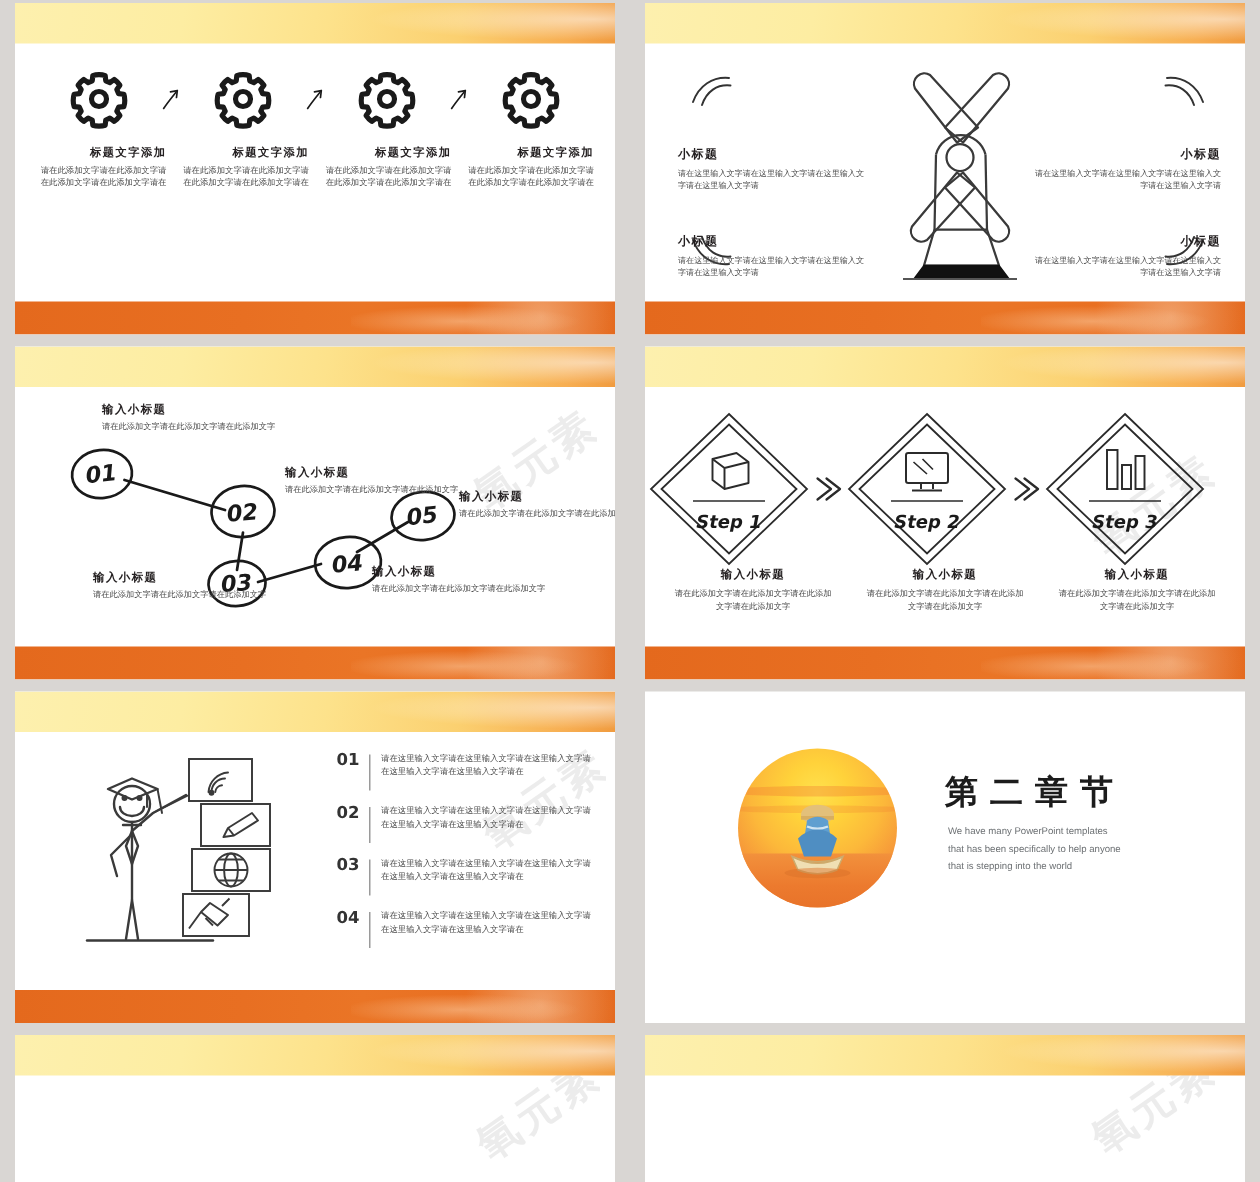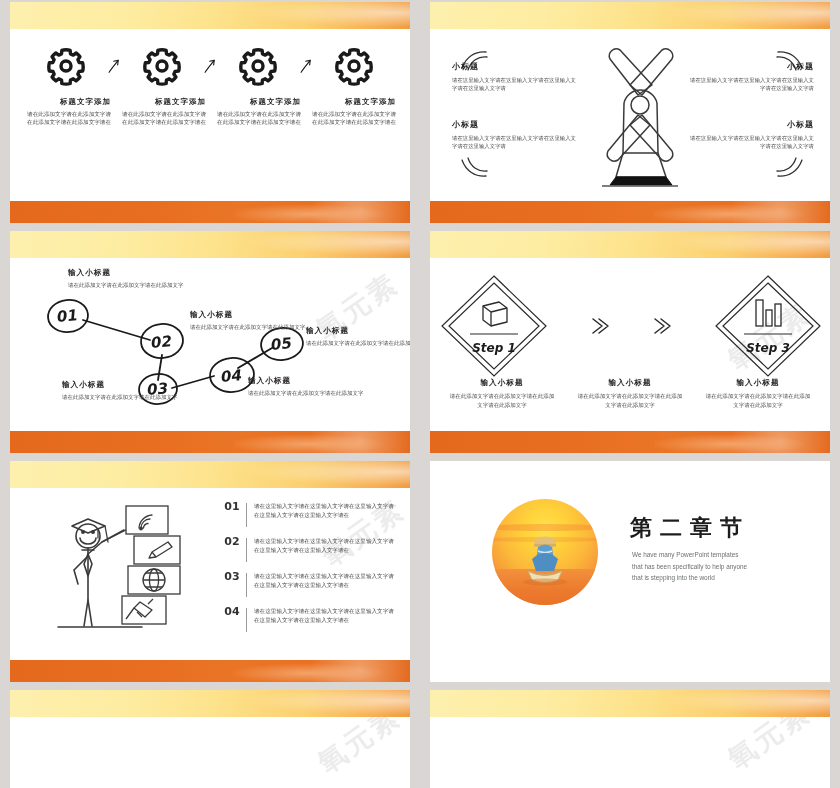--- a/index.html
+++ b/index.html
@@ -67,38 +67,38 @@
           display:flex;align-items:center;justify-content:center;gap:0;}
   .gear-item{width:74px;display:flex;align-items:center;justify-content:center;}
   .arrow-up{width:22px;display:flex;align-items:center;justify-content:center;}
   .s1-texts{position:absolute;left:10px;right:10px;top:68px;display:flex;}
   .s1-col{flex:1;text-align:right;padding:0 4px;}
   .s1-col .t{font-size:7.5px;margin-bottom:3px;}
   .s1-col .d{font-size:5.6px;line-height:1.5;}
 
   
   .s2-txt{position:absolute;width:128px;}
-  .s2-txt .t{font-size:8px;margin-bottom:4px;}
+  .s2-txt .t{font-size:8px;margin-bottom:4px;margin-top:36px;}
   .s2-txt .d{font-size:5.4px;line-height:1.55;}
   .s2-l1{left:22px;top:32px;text-align:left;}
   .s2-l2{left:22px;top:90px;text-align:left;}
   .s2-r1{right:16px;top:32px;text-align:right;}
   .s2-r2{right:16px;top:90px;text-align:right;}
   .s2-mill{position:absolute;left:150px;top:16px;width:120px;height:145px;}
   .s2-swoosh{position:absolute;width:34px;height:22px;}
 
   
   .s3-wrap{position:absolute;inset:0;}
   .s3-txt{position:absolute;width:120px;}
   .s3-txt .t{font-size:7.6px;margin-bottom:3px;}
   .s3-txt .d{font-size:5.5px;line-height:1.5;}
 
   
-  .s4-row{position:absolute;left:8px;right:6px;top:14px;height:108px;
-          display:flex;align-items:center;justify-content:space-between;}
+  .s4-row{position:absolute;left:8px;right:24px;top:14px;height:108px;
+          display:flex;align-items:center;justify-content:flex-end;}
   .s4-dia{width:112px;height:108px;position:relative;}
   .s4-chev{width:26px;display:flex;align-items:center;justify-content:center;}
   .s4-texts{position:absolute;left:8px;right:8px;top:120px;display:flex;}
   .s4-col{flex:1;text-align:center;padding:0 10px;}
   .s4-col .t{font-size:7.6px;margin-bottom:4px;}
   .s4-col .d{font-size:5.5px;line-height:1.55;}
 
   
   .s5-art{position:absolute;left:46px;top:12px;width:160px;height:140px;}
   .s5-list{position:absolute;left:210px;top:14px;right:14px;}
@@ -352,20 +352,35 @@
               <text x="56" y="80" font-family="DejaVu Sans, sans-serif" font-size="12" font-weight="bold" font-style="italic" fill="#1a1a1a" text-anchor="middle">Step 1</text>
             </svg>
           </div>
 
           <div class="s4-chev">
             <svg width="20" height="22" viewBox="0 0 20 22">
                 <path d="M3 4 L12 11 L3 18 M9 4 L18 11 L9 18" fill="none" stroke="#2b2b2b" stroke-width="1.5" stroke-linecap="round" stroke-linejoin="round"></path>
               </svg>
           </div>
 
+          <div class="s4-dia">
+            <svg width="112" height="108" viewBox="0 0 112 108">
+              <g fill="none" stroke="#2b2b2b" stroke-width="1.2">
+                <path d="M56 4 L108 54 L56 104 L4 54 Z"></path>
+                <path d="M56 11 L101 54 L56 97 L11 54 Z"></path>
+              </g>
+              <g fill="none" stroke="#2b2b2b" stroke-width="1.3" stroke-linejoin="round">
+                <rect x="42" y="30" width="28" height="20" rx="1.5"></rect>
+                <path d="M47 36 L56 44 M53 34 L60 41" stroke-width="1.1"></path>
+                <path d="M52 50 L52 54 M60 50 L60 54 M46 55 L66 55"></path>
+              </g>
+              <path d="M32 62 L80 62" stroke="#2b2b2b" stroke-width="1.1"></path>
+              <text x="56" y="80" font-family="DejaVu Sans, sans-serif" font-size="12" font-weight="bold" font-style="italic" fill="#1a1a1a" text-anchor="middle">Step 2</text>
+            </svg>
+          </div>
 
           <div class="s4-chev">
             <svg width="20" height="22" viewBox="0 0 20 22">
                 <path d="M3 4 L12 11 L3 18 M9 4 L18 11 L9 18" fill="none" stroke="#2b2b2b" stroke-width="1.5" stroke-linecap="round" stroke-linejoin="round"></path>
               </svg>
           </div>
 
           <div class="s4-dia">
             <svg width="112" height="108" viewBox="0 0 112 108">
               <g fill="none" stroke="#2b2b2b" stroke-width="1.2">

